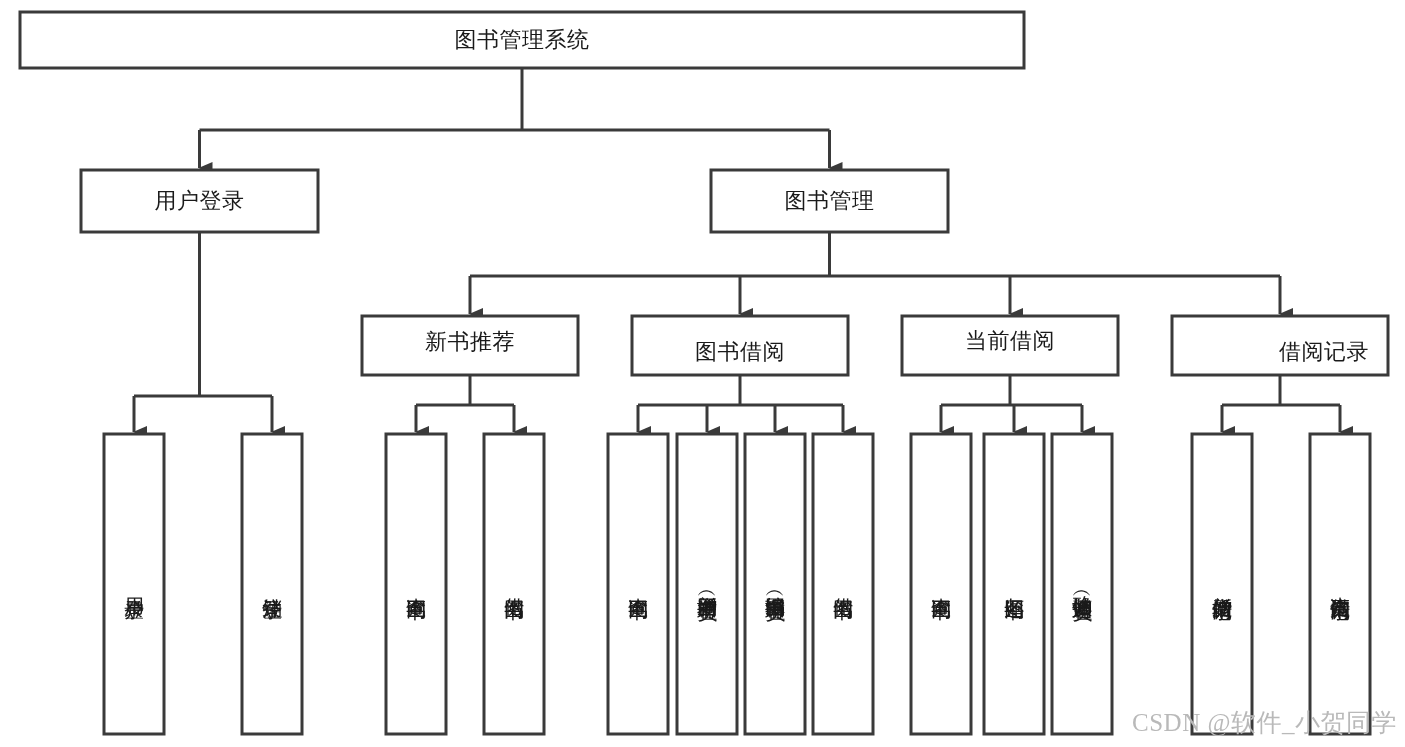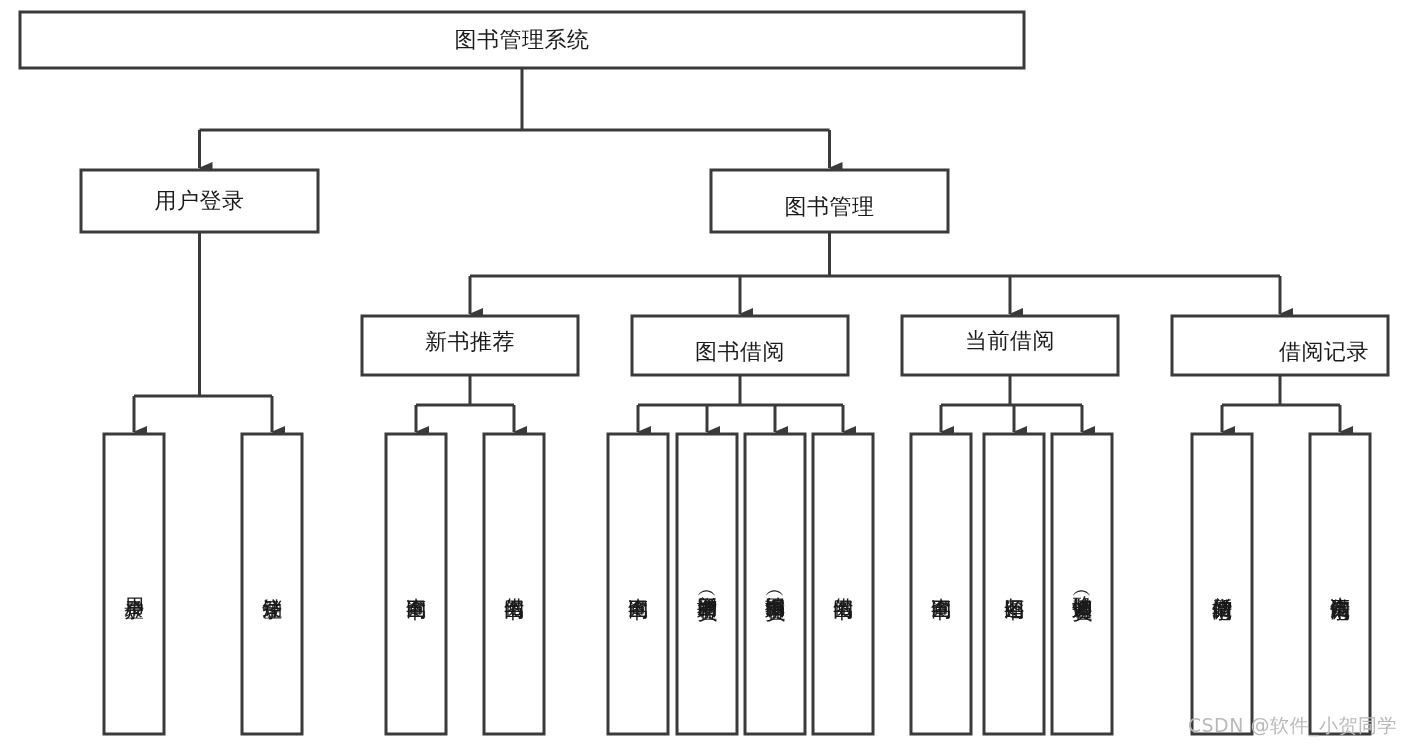--- a/index.html
+++ b/index.html
@@ -63,24 +63,25 @@
     writing-mode: vertical-rl;
     text-orientation: upright;
     white-space: nowrap;
     pointer-events: none;
   }
   .watermark {
     position: absolute;
     right: 8px;
     bottom: 8px;
     color: #b9b9b9;
-    font-size: 19px;
+    font-size: 25px;
     letter-spacing: 0.5px;
     white-space: nowrap;
     pointer-events: none;
+    font-family: Liberation Serif, serif;
   }
 </style>
 </head>
 <body>
 
 <div id="diagram-root">
 
   <svg class="diagram-canvas" viewBox="0 0 1405 747">
     <defs>
       <marker id="arrow" viewBox="0 0 12 14" refX="6" refY="13" markerWidth="12" markerHeight="14" orient="auto-start-reverse" markerUnits="userSpaceOnUse">
@@ -143,21 +144,21 @@
         <rect x="984" y="434" width="60" height="300" class="node-box"></rect>
         <rect x="1052" y="434" width="60" height="300" class="node-box"></rect>
         <rect x="1192" y="434" width="60" height="300" class="node-box"></rect>
         <rect x="1310" y="434" width="60" height="300" class="node-box"></rect>
       </g>
   </svg>
 
   <div id="labels-layer">
       <div class="node-label-h" style="left: 20px; top: 12px; width: 1004px; height: 56px;">图书管理系统</div>
       <div class="node-label-h" style="left: 81px; top: 170px; width: 237px; height: 62px;">用户登录</div>
-      <div class="node-label-h" style="left: 711px; top: 170px; width: 237px; height: 62px; margin-top: 6px;">图书管理</div>
+      <div class="node-label-h" style="left: 711px; top: 170px; width: 237px; height: 62px;">图书管理</div>
       <div class="node-label-h" style="left: 362px; top: 316px; width: 216px; height: 52px;">新书推荐</div>
       <div class="node-label-h" style="left: 632px; top: 316px; width: 216px; height: 72px;">图书借阅</div>
       <div class="node-label-h" style="left: 902px; top: 316px; width: 216px; height: 50px;">当前借阅</div>
       <div class="node-label-h" style="left: 1172px; top: 323px; width: 216px; height: 59px; padding-left: 44px;">借阅记录</div>
       <div class="node-label-v" style="left: 104px; top: 434px; width: 60px; height: 300px;">用户登录</div>
       <div class="node-label-v" style="left: 242px; top: 434px; width: 60px; height: 300px;">注销登录</div>
       <div class="node-label-v" style="left: 386px; top: 434px; width: 60px; height: 300px;">查询图书</div>
       <div class="node-label-v" style="left: 484px; top: 434px; width: 60px; height: 300px;">借阅图书</div>
       <div class="node-label-v" style="left: 608px; top: 434px; width: 60px; height: 300px;">查询图书</div>
       <div class="node-label-v" style="left: 677px; top: 434px; width: 60px; height: 300px;">新增图书（管理员）</div>

